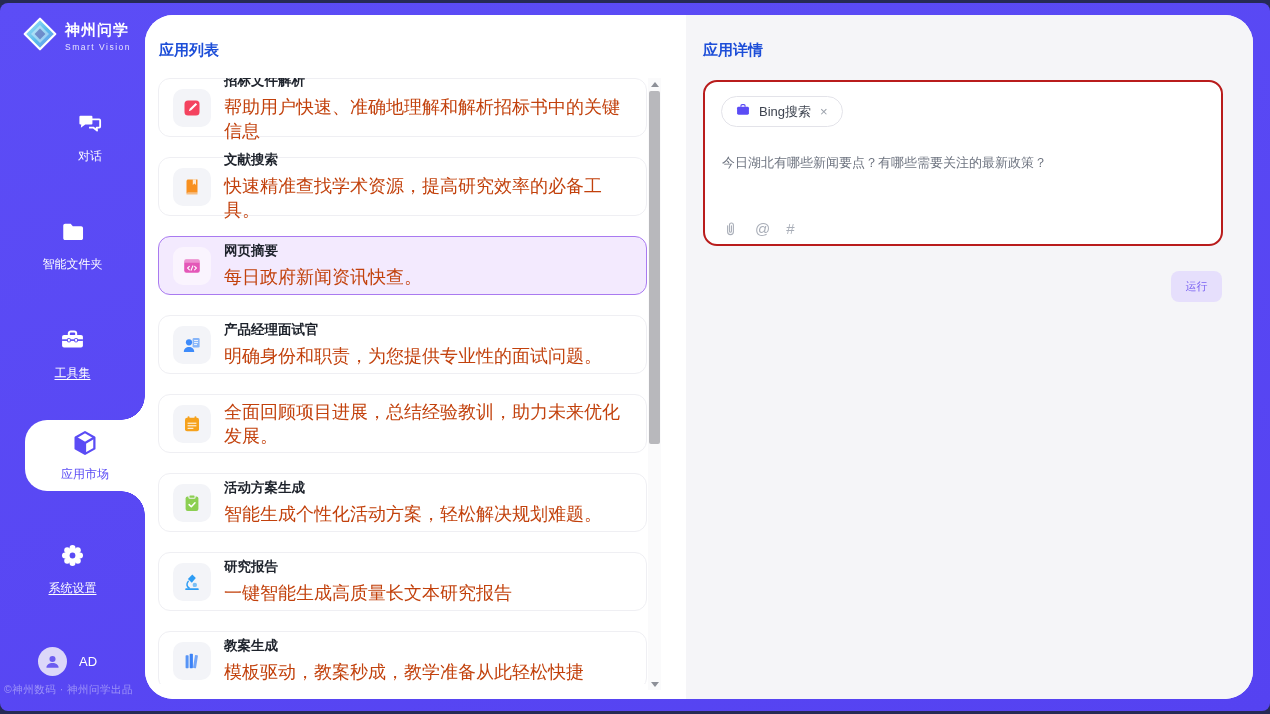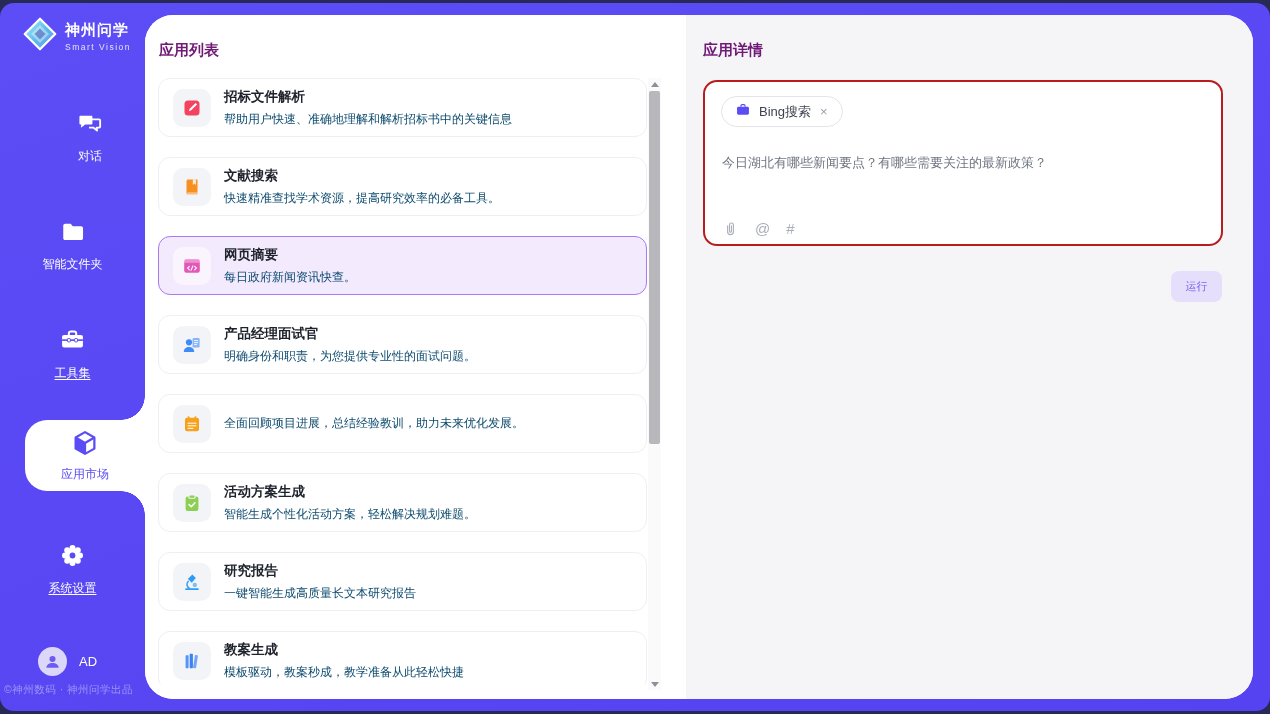--- a/index.html
+++ b/index.html
@@ -6,21 +6,21 @@
   html,body { width:1270px; height:714px; }
   body {
     font-family:"Liberation Sans","DejaVu Sans",sans-serif;
     background:#262a55;
     position:relative; overflow:hidden;
   }
   
   .app-window {
     position:absolute; left:0; right:0; top:3px; bottom:3px;
     background:linear-gradient(160deg,#5c4df6 0%,#5542f1 100%);
-    border-radius:14px;
+    border-radius:8px;
   }
   
   .sidebar { position:absolute; left:0; top:0; bottom:0; width:145px; }
   .logo { position:absolute; left:22px; top:13px; display:flex; align-items:center; gap:7px; }
   .logo-text .cn { color:#fff; font-size:15px; font-weight:bold; letter-spacing:1px; }
   .logo-text .en { color:rgba(255,255,255,.85); font-size:8.5px; letter-spacing:1.5px; margin-top:2px; }
   .nav-item { position:absolute; left:0; width:145px; display:flex; flex-direction:column; align-items:center; cursor:pointer; }
   .nav-item .lbl { color:#fff; font-size:12px; margin-top:7px; }
   .nav-item .lbl.u { text-decoration:underline; text-underline-offset:2px; }
   .nav-chat { top:107px;padding-left:35px; } .nav-folder { top:216px; } .nav-tool { top:324px; } .nav-settings { top:539px; }
@@ -41,36 +41,36 @@
   .user-row { position:absolute; left:38px; top:644px; display:flex; align-items:center; gap:12px; cursor:pointer; }
   .avatar { width:29px; height:29px; border-radius:50%; background:#dcd7f9; display:flex; align-items:center; justify-content:center; }
   .user-name { color:#fff; font-size:13px; }
   .copyright { position:absolute; left:4px; top:680px; width:140px; color:rgba(255,255,255,.4); font-size:10.5px; letter-spacing:.5px; }
   
   .main-panel {
     position:absolute; left:145px; top:12px; right:17px; bottom:12px;
     background:#fff; border-radius:28px; overflow:hidden; display:flex;
   }
   .list-section { width:541px; background:#fff; position:relative; flex:none; }
-  .section-title { font-size:15px; font-weight:bold; color:#701a75; }
+  .section-title { font-size:15px; font-weight:bold; color:#1d4ed8; }
   .list-section .section-title { position:absolute; left:14px; top:26px; }
   .cards-viewport { position:absolute; left:13px; top:63px; width:489px; height:606px; overflow:hidden; }
   .app-card {
     position:relative; width:489px; height:59px; margin-bottom:20px;
     border:1px solid #efeff3; border-radius:12px; background:#fff;
     display:flex; align-items:center; padding:12px 14px; gap:13px; cursor:pointer;
   }
   .app-card.selected { background:#f3eafe; border-color:#a97af0; }
   .tile {
     width:38px; height:38px; border-radius:10px; background:#f3f4f8;
     display:flex; align-items:center; justify-content:center; flex:none;
   }
   .app-card.selected .tile { background:#faf4fe; }
   .card-name { font-size:13.5px; font-weight:bold; color:#1d222b; margin-bottom:5px; }
-  .card-desc { font-size:12px; color:#0c4a6e; }
+  .card-desc { font-size:18px; color:#c2410c; }
   
   .scrollbar { position:absolute; left:503px; top:63px; width:13px; height:612px; background:#fafafb; }
   .sb-arrow { position:absolute; left:0; width:13px; height:12px; display:flex; align-items:center; justify-content:center; cursor:pointer; }
   .sb-arrow.up { top:0; } .sb-arrow.down { bottom:0; }
   .sb-arrow .tri { width:0; height:0; border-left:4px solid transparent; border-right:4px solid transparent; }
   .sb-arrow.up .tri { border-bottom:5px solid #8d9098; }
   .sb-arrow.down .tri { border-top:5px solid #8d9098; }
   .sb-thumb { position:absolute; left:1px; top:13px; width:11px; height:353px; background:#b8b8bc; border-radius:2px; cursor:pointer; }
   
   .detail-section { flex:1; background:#f5f5f8; position:relative; }

